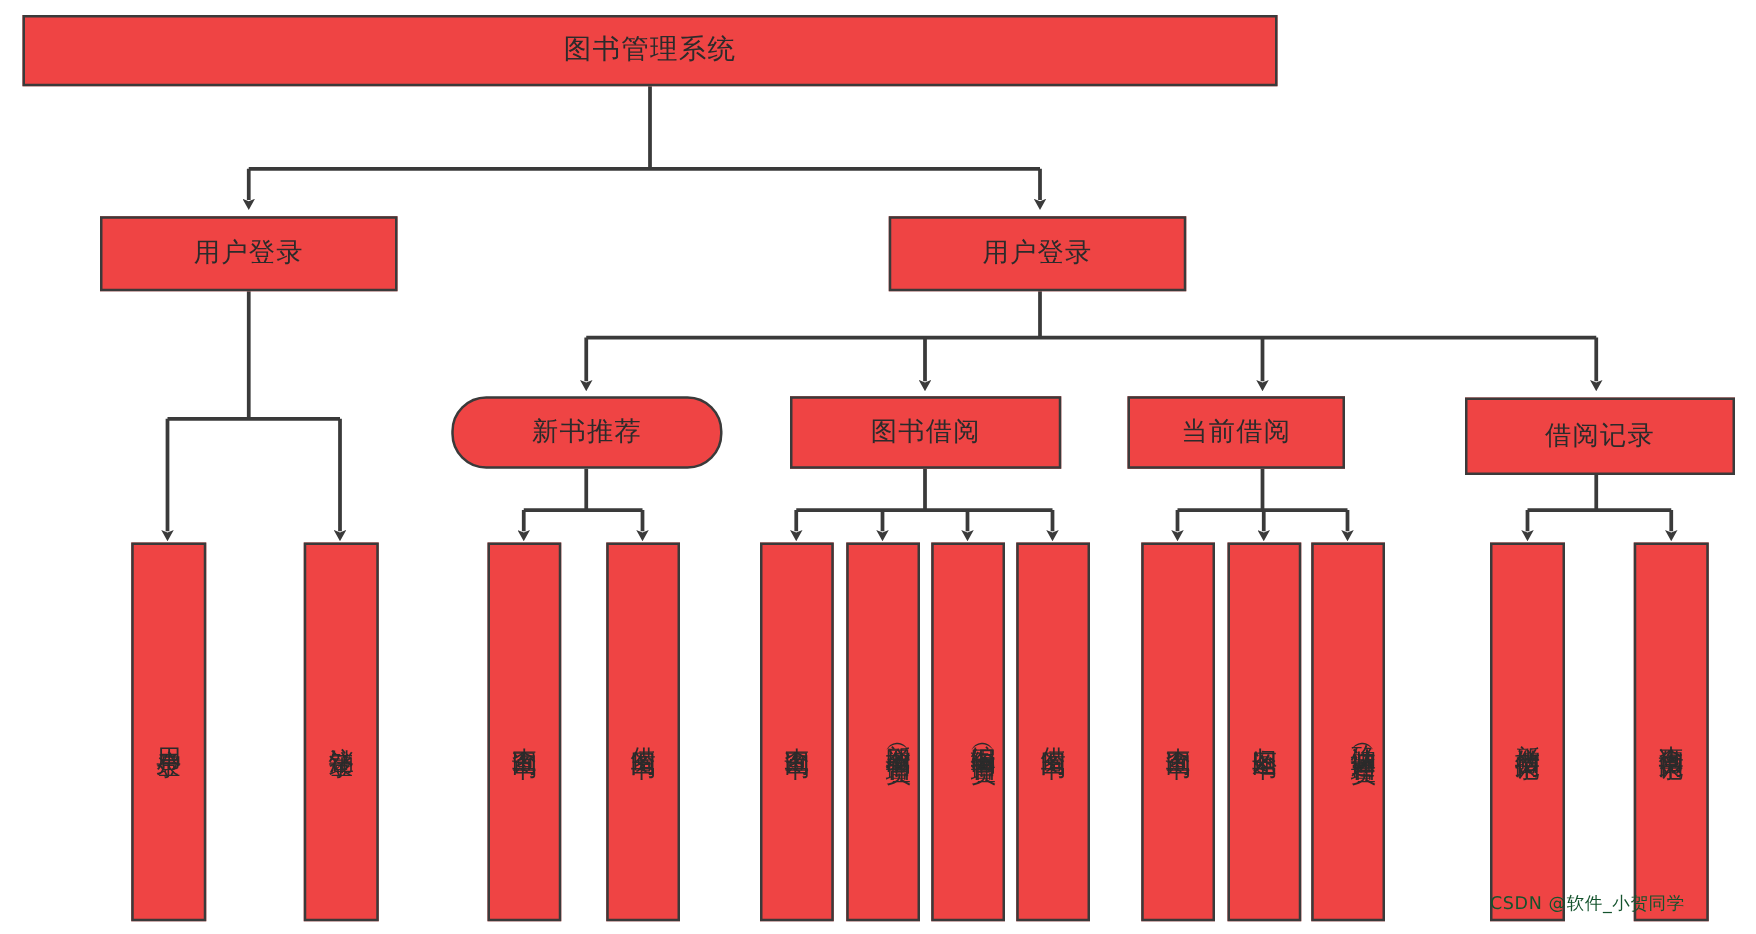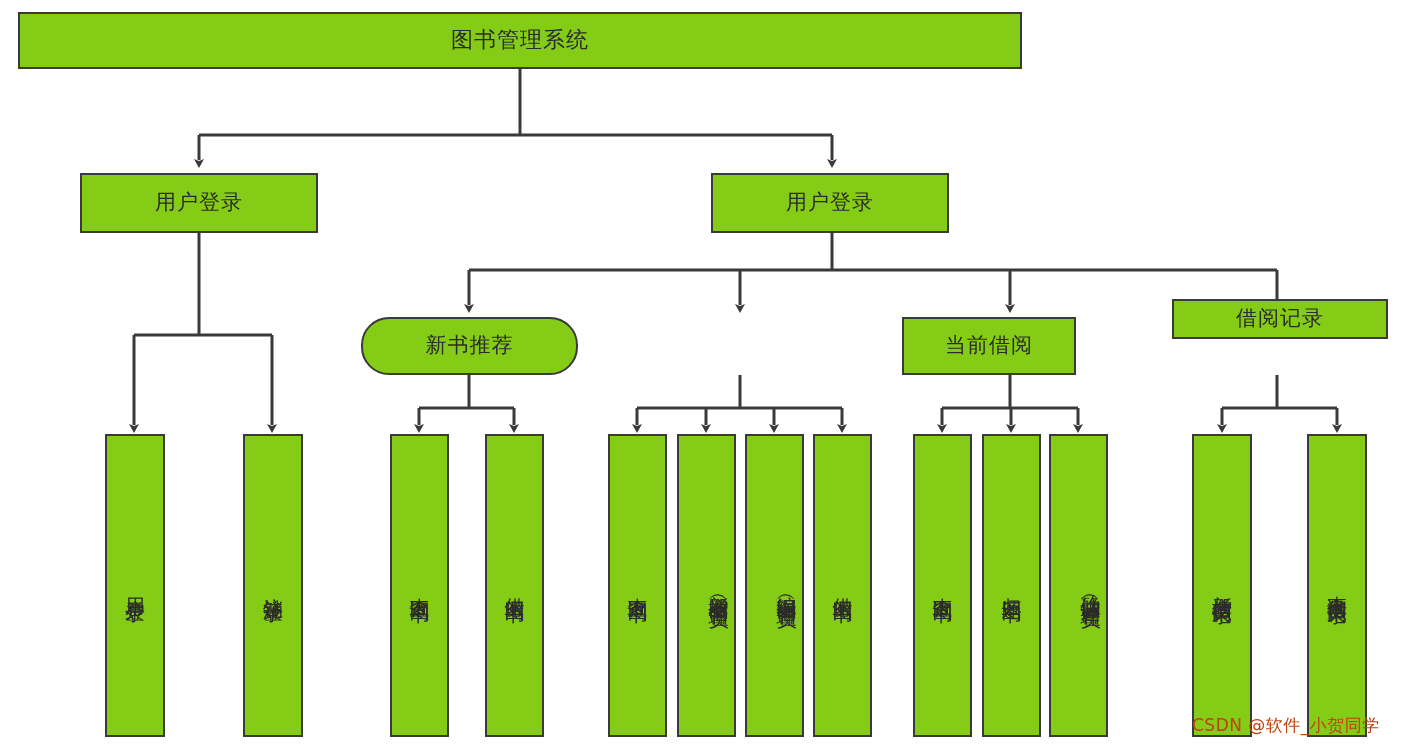--- a/index.html
+++ b/index.html
@@ -22,21 +22,21 @@
     position: absolute;
     left: 0;
     top: 0;
     width: 1405px;
     height: 747px;
   }
   .node {
     position: absolute;
     box-sizing: border-box;
     border: 2.5px solid #3a3a3a;
-    background: #84cc16;
+    background: #ef4444;
     color: #2b2b2b;
     display: flex;
     align-items: center;
     justify-content: center;
     text-align: center;
   }
   .node.horizontal {
     font-size: 21px;
     line-height: 1.1;
     letter-spacing: 1px;
@@ -53,22 +53,22 @@
     align-items: flex-start;
     justify-content: center;
     padding-top: 6px;
   }
   .node.vertical.centered {
     align-items: center;
     padding-top: 0;
   }
   .watermark {
     position: absolute;
-    font-size: 17px;
-    color: #c2410c;
+    font-size: 14px;
+    color: #14532d;
     letter-spacing: 0.5px;
     white-space: nowrap;
     user-select: none;
     text-align: center;
   }
 </style>
 </head>
 <body>
 
 <div id="canvas">
@@ -130,24 +130,27 @@
   <div class="node horizontal" style="left:80px; top:173px; width:238px; height:60px;">
     <span>用户登录</span>
   </div>
   <div class="node horizontal" style="left:711px; top:173px; width:238px; height:60px;">
     <span>用户登录</span>
   </div>
 
   <div class="node horizontal" style="left:361px; top:317px; width:217px; height:58px;border-radius:28px;">
     <span>新书推荐</span>
   </div>
+  <div class="node horizontal" style="left:632px; top:317px; width:217px; height:58px;">
+    <span>图书借阅</span>
+  </div>
   <div class="node horizontal" style="left:902px; top:317px; width:174px; height:58px;">
     <span>当前借阅</span>
   </div>
-  <div class="node horizontal" style="left:1172px; top:299px; width:216px; height:40px;">
+  <div class="node horizontal" style="left:1172px; top:318px; width:216px; height:62px;">
     <span>借阅记录</span>
   </div>
 
   <div class="node vertical centered" style="left:105px; top:434px; width:60px; height:303px;">
     <span>用户登录</span>
   </div>
   <div class="node vertical centered" style="left:243px; top:434px; width:60px; height:303px;">
     <span>注销登录</span>
   </div>
 

